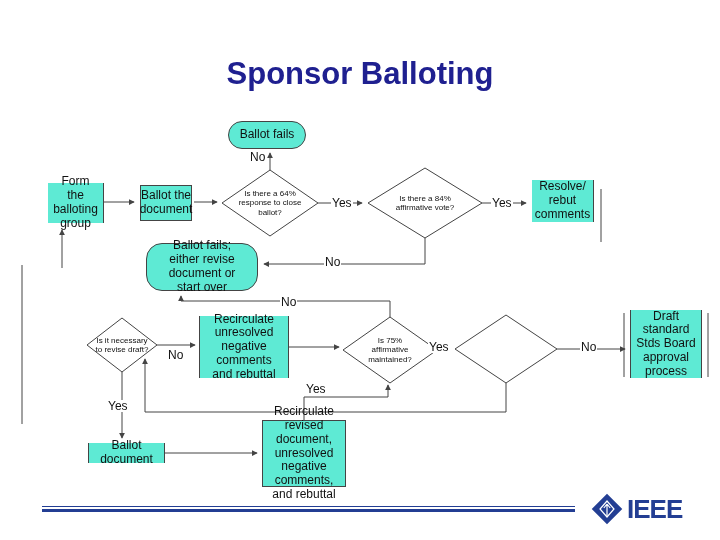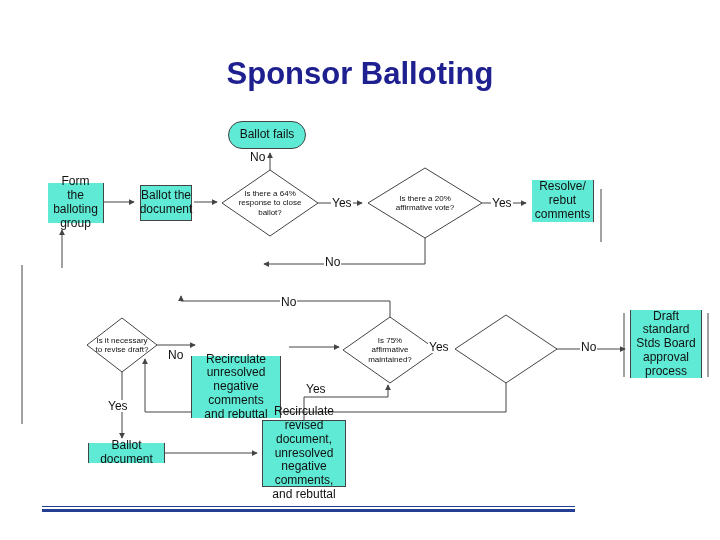--- a/index.html
+++ b/index.html
@@ -66,42 +66,51 @@
   </svg>
 
   <div class="node term" style="left:228px;top:121px;width:78px;height:28px;">Ballot fails</div>
 
   <div class="node b-r" style="left:48px;top:183px;width:56px;height:40px;padding:0 7px;">Form the balloting group</div>
 
   <div class="node b-full" style="left:140px;top:185px;width:52px;height:36px;padding:0 4px;">Ballot the document</div>
 
   <div class="node b-r" style="left:532px;top:180px;width:62px;height:42px;padding:0 8px;">Resolve/ rebut comments</div>
 
+  <div class="node term" style="left:146px;top:243px;width:112px;height:48px;padding:0 10px;">Ballot fails; either revise document or start over</div>
 
-  <div class="node b-lr" style="left:191px;top:316px;width:90px;height:62px;padding:0 7px;margin-top:40px;">Recirculate unresolved negative comments and rebuttal</div>
+  <div class="node b-lr" style="left:199px;top:316px;width:90px;height:62px;padding:0 7px;">Recirculate unresolved negative comments and rebuttal</div>
 
   <div class="node b-lr" style="left:630px;top:310px;width:72px;height:68px;padding:0 4px;">Draft standard Stds Board approval process</div>
 
   <div class="node b-lr" style="left:88px;top:443px;width:77px;height:20px;">Ballot document</div>
 
   <div class="node b-full" style="left:262px;top:420px;width:84px;height:67px;padding:0 2px;">Recirculate revised document, unresolved negative comments, and rebuttal</div>
 
   <div class="dtext" style="left:230px;top:182px;width:80px;height:42px;">Is there a 64% response to close ballot?</div>
-  <div class="dtext" style="left:380px;top:186px;width:90px;height:34px;">Is there a 20% affirmative vote?</div>
+  <div class="dtext" style="left:380px;top:186px;width:90px;height:34px;">Is there a 84% affirmative vote?</div>
   <div class="dtext" style="left:92px;top:330px;width:60px;height:30px;">Is it necessary to revise draft?</div>
   <div class="dtext" style="left:361px;top:332px;width:58px;height:36px;">Is 75% affirmative maintained?</div>
 
   <div class="lbl" style="left:249px;top:151px;">No</div>
   <div class="lbl" style="left:331px;top:197px;">Yes</div>
   <div class="lbl" style="left:491px;top:197px;">Yes</div>
   <div class="lbl" style="left:324px;top:256px;">No</div>
   <div class="lbl" style="left:280px;top:296px;">No</div>
   <div class="lbl" style="left:167px;top:349px;">No</div>
   <div class="lbl" style="left:107px;top:400px;">Yes</div>
   <div class="lbl" style="left:428px;top:341px;">Yes</div>
   <div class="lbl" style="left:580px;top:341px;">No</div>
   <div class="lbl" style="left:305px;top:383px;">Yes</div>
 
   <div class="rule" style="left:42px;top:506px;width:533px;height:1px;"></div>
   <div class="rule" style="left:42px;top:509px;width:533px;height:3px;"></div>
 
+  <div class="logo">
+    <svg width="34" height="34" viewBox="0 0 34 34">
+      <rect x="6.2" y="6.2" width="21.6" height="21.6" transform="rotate(45 17 17)" fill="#233e93"></rect>
+      <path d="M17 9 L24 17 L17 25 L10 17 Z" fill="none" stroke="#ffffff" stroke-width="1.2"></path>
+      <path d="M17 25 L17 12 M17 12 l-3.2 4 M17 12 l3.2 4" fill="none" stroke="#ffffff" stroke-width="1.2"></path>
+    </svg>
+    <span class="logo-text">IEEE</span>
+  </div>
 
 </div>
 
 </body></html>

